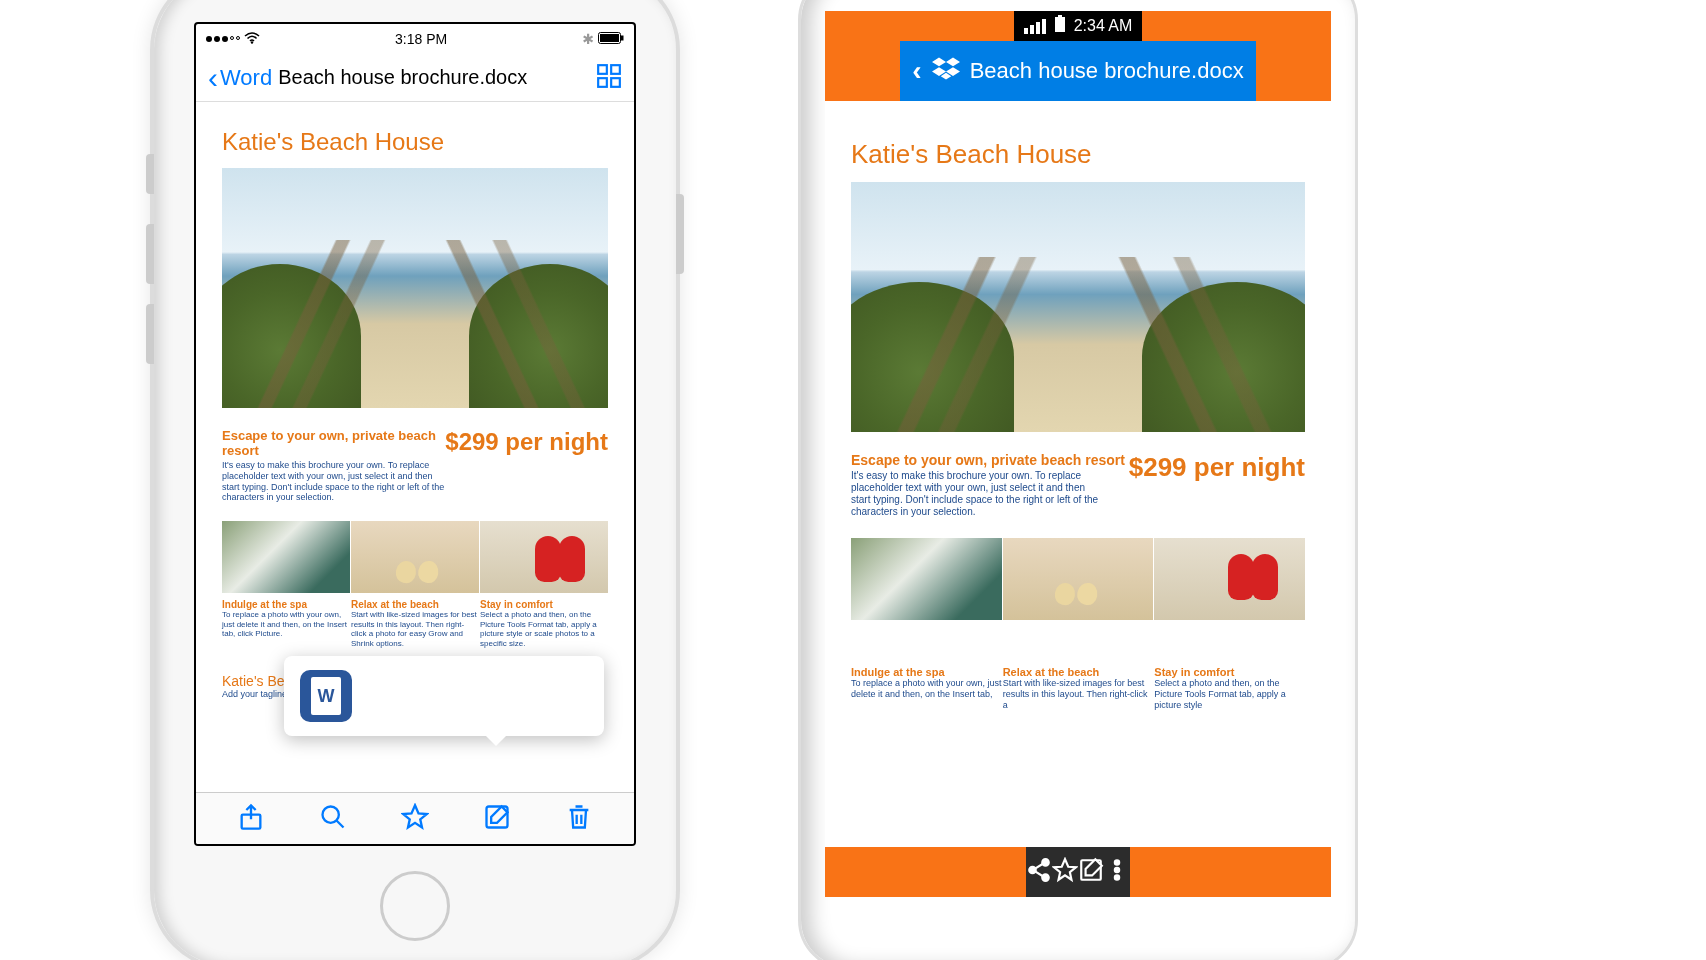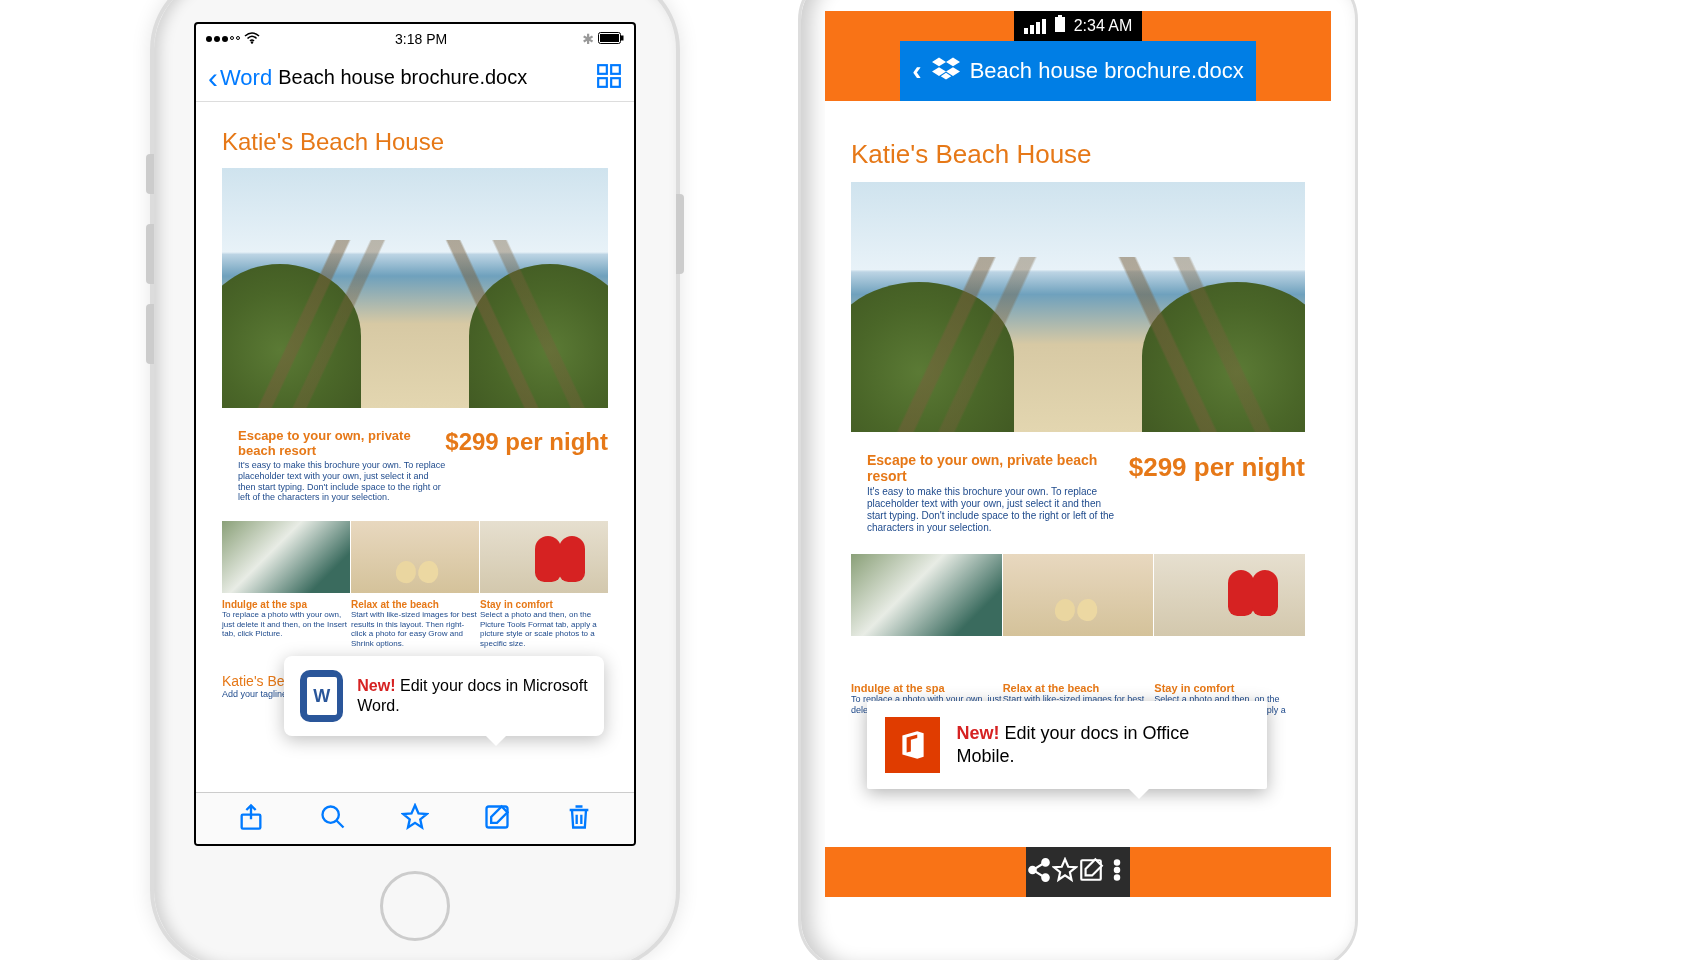--- a/index.html
+++ b/index.html
@@ -87,21 +87,21 @@
     position:relative;
     overflow:hidden;
   }
   .beach-img .rail { position:absolute; bottom:0; width:60%; height:70%; }
   .beach-img .rail.left { left:-5%; transform:skewX(-25deg); background:linear-gradient(90deg, transparent 40%, rgba(120,95,60,0.5) 41%, rgba(120,95,60,0.5) 46%, transparent 47%, transparent 55%, rgba(120,95,60,0.4) 56%, rgba(120,95,60,0.4) 61%, transparent 62%);}
   .beach-img .rail.right { right:-5%; transform:skewX(25deg); background:linear-gradient(90deg, transparent 38%, rgba(120,95,60,0.5) 39%, rgba(120,95,60,0.5) 44%, transparent 45%, transparent 58%, rgba(120,95,60,0.4) 59%, rgba(120,95,60,0.4) 64%, transparent 65%);}
   .beach-img .bush { position:absolute; bottom:0; width:42%; height:60%; background:radial-gradient(circle at 50% 60%, #5b7a35 0%, #4a6628 50%, #3e5521 100%); border-radius:50% 50% 0 0;}
   .beach-img .bush.left { left:-6%; }
   .beach-img .bush.right { right:-6%; }
   .escape-row { margin-top:20px; display:flex; justify-content:space-between; align-items:flex-start;}
-  .escape-left { flex:1;margin-left:16px;}
+  .escape-left { flex:1;}
   .escape-left .head { color:#e67817; font-size:13px; font-weight:600;}
   .escape-left .body { color:#1e4a8c; font-size:9px; line-height:1.2; margin-top:2px; max-width:230px;}
   .price { color:#e67817; font-size:24px; font-weight:700; white-space:nowrap;}
   .thumbs { display:flex; gap:1px; margin-top:18px;}
   .thumb { flex:1;}
   .thumb .img { width:100%; height:72px;}
   .th-1 { background:linear-gradient(135deg,#8aa078 0%, #e8ece5 40%, #3a6b5e 80%);}
   .th-2 { background:linear-gradient(180deg,#e8d8bf 0%,#d4c29a 100%); position:relative;}
   .th-2::after { content:""; position:absolute; left:35%; top:55%; width:20px;height:22px;background:#ead6a0;border-radius:50% 50% 45% 45%; transform:rotate(10deg); box-shadow: 22px -4px 0 0 #ecd8a2;}
   .th-3 { background:linear-gradient(180deg,#e6dfcf 0%, #d3c8ad 100%); position:relative;}
@@ -339,23 +339,20 @@
       </div>
       <div class="doc-sub">Katie's Bea</div>
       <div class="doc-sub-b">Add your tagline or</div>
 
       <div class="ios-tooltip">
         <div class="word-icon">
           <div class="page">
               <span class="w">W</span>
             </div>
         </div>
-        <div class="msg">
-          <span class="new">New!</span><span> Edit your docs in Microsoft Word.</span>
-        </div>
       </div>
     </div>
 
     <div class="ios-toolbar">
       <span><svg viewBox="0 0 24 24">
             <path d="M12 2 L12 14 M8 6 L12 2 L16 6"></path>
             <rect x="4" y="10" width="16" height="12" rx="1"></rect>
           </svg></span>
       <span><svg viewBox="0 0 24 24">
             <circle cx="10" cy="10" r="7"></circle>
@@ -426,30 +423,20 @@
           <div class="cap">Relax at the beach</div>
           <div class="desc">Start with like-sized images for best results in this layout. Then right-click a</div>
         </div>
         <div class="thumb">
           <div class="img th-3"></div>
           <div class="cap">Stay in comfort</div>
           <div class="desc">Select a photo and then, on the Picture Tools Format tab, apply a picture style</div>
         </div>
       </div>
 
-      <div class="and-tooltip">
-        <div class="office-icon">
-          <svg viewBox="0 0 32 32">
-              <path d="M20 3 L26 5 L26 27 L20 29 L6 25 L6 7 Z M20 6 L10 9 L10 23 L14 22 L14 11 L20 9.5 Z" fill="#fff"></path>
-            </svg>
-        </div>
-        <div class="msg">
-          <span class="new">New!</span><span> Edit your docs in Office Mobile.</span>
-        </div>
-      </div>
     </div>
 
     <div class="and-toolbar">
       <span><svg viewBox="0 0 24 24">
             <circle cx="6" cy="12" r="3" fill="#fff"></circle>
             <circle cx="18" cy="5" r="3" fill="#fff"></circle>
             <circle cx="18" cy="19" r="3" fill="#fff"></circle>
             <path d="M8 11 L16 6 M8 13 L16 18"></path>
           </svg></span>
       <span><svg viewBox="0 0 24 24">

